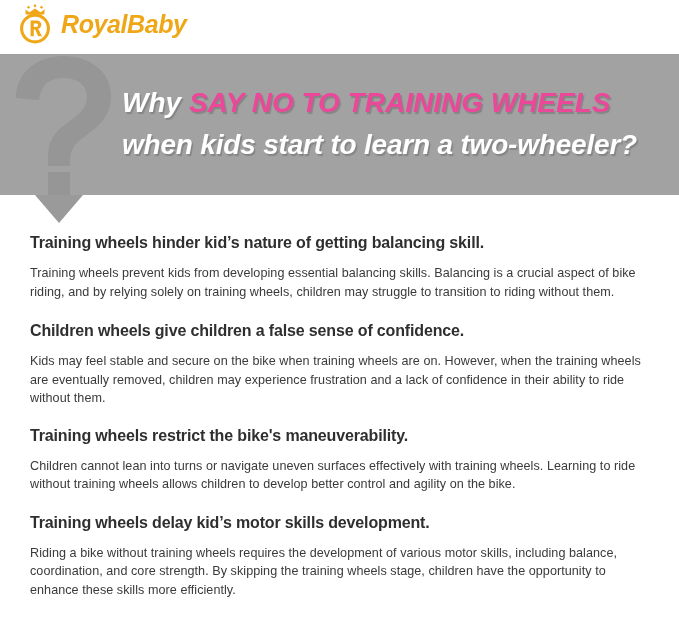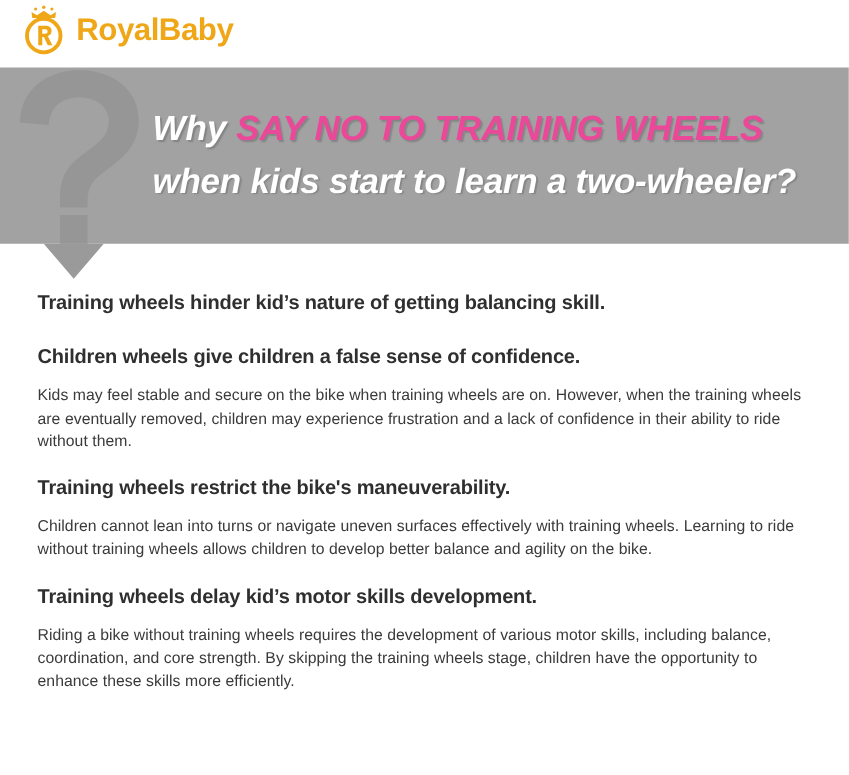--- a/index.html
+++ b/index.html
@@ -32,20 +32,21 @@
   }
   .logo-mark { width: 42px; height: 42px; display: block; }
   .logo-text {
     font-size: 25px;
     font-weight: bold;
     color: #EFA718;
     letter-spacing: -0.4px;
     margin-left: 5px;
     line-height: 1;
     white-space: nowrap;
+    font-style: italic;
   }
   .header-right {
     position: absolute;
     right: 8px;
     top: 2px;
     text-align: right;
     width: 400px;
   }
   .header-title {
     font-size: 20px;
@@ -184,30 +185,31 @@
   <div class="headline line1">
     <span>Why </span><span class="hl-accent">SAY NO TO TRAINING WHEELS</span>
   </div>
   <div class="headline line2">when kids start to learn a two-wheeler?</div>
 </div>
 
 <div class="content">
 
   <div class="section sec-1">
     <h2 class="sec-title">Training wheels hinder kid’s nature of getting balancing skill.</h2>
+    <p class="sec-body">Training wheels prevent kids from developing essential balancing skills. Balancing is a crucial aspect of bike riding, and by relying solely on training wheels, children may struggle to transition to riding without them.</p>
   </div>
 
   <div class="section sec-2">
     <h2 class="sec-title">Children wheels give children a false sense of confidence.</h2>
     <p class="sec-body">Kids may feel stable and secure on the bike when training wheels are on. However, when the training wheels are eventually removed, children may experience frustration and a lack of confidence in their ability to ride without them.</p>
   </div>
 
   <div class="section sec-3">
     <h2 class="sec-title">Training wheels restrict the bike's maneuverability.</h2>
-    <p class="sec-body">Children cannot lean into turns or navigate uneven surfaces effectively with training wheels. Learning to ride without training wheels allows children to develop better balance and agility on the bike.</p>
+    <p class="sec-body">Children cannot lean into turns or navigate uneven surfaces effectively with training wheels. Learning to ride without training wheels allows children to develop better control and agility on the bike.</p>
   </div>
 
   <div class="section sec-4">
     <h2 class="sec-title">Training wheels delay kid’s motor skills development.</h2>
     <p class="sec-body">Riding a bike without training wheels requires the development of various motor skills, including balance, coordination, and core strength. By skipping the training wheels stage, children have the opportunity to enhance these skills more efficiently.</p>
   </div>
 
 </div>
 
 </body></html>

